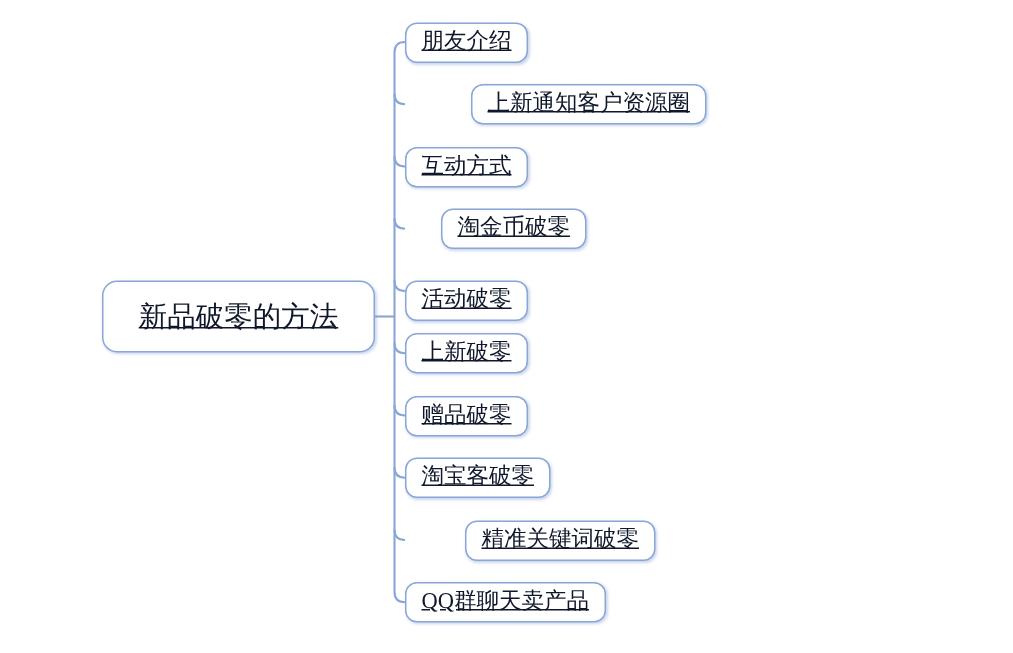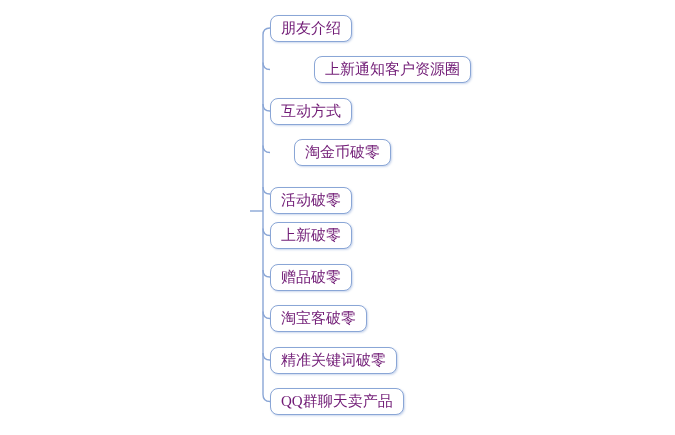--- a/index.html
+++ b/index.html
@@ -22,24 +22,25 @@
     width: 675px;
     height: 435px;
     pointer-events: none;
   }
   .node {
     position: absolute;
     box-sizing: border-box;
     border: 1px solid #8aa6d6;
     border-radius: 8px;
     background: #ffffff;
-    color: #701a75;
+    color: #0f172a;
     white-space: nowrap;
     box-shadow: 1px 1px 2px rgba(140,166,214,0.45);
     cursor: default;
+    text-decoration: underline;
   }
   .node.root {
     left: 68px;
     top: 187px;
     width: 182px;
     height: 48px;
     border-radius: 10px;
     font-size: 19px;
     display: flex;
     align-items: center;
@@ -65,26 +66,29 @@
         <path d="M 263 104 Q 263 111 270 111"></path>
         <path d="M 263 145.5 Q 263 152.5 270 152.5"></path>
         <path d="M 263 187 Q 263 194 270 194"></path>
         <path d="M 263 228.5 Q 263 235.5 270 235.5"></path>
         <path d="M 263 270 Q 263 277 270 277"></path>
         <path d="M 263 311.5 Q 263 318.5 270 318.5"></path>
         <path d="M 263 353 Q 263 360 270 360"></path>
       </g>
   </svg>
 
+  <div class="node root">
+    <span>新品破零的方法</span>
+  </div>
 
   <div id="children">
       <div class="node child" style="top: 14.5px;"><span>朋友介绍</span></div>
       <div class="node child" style="top: 56px; margin-left: 44px;"><span>上新通知客户资源圈</span></div>
       <div class="node child" style="top: 97.5px;"><span>互动方式</span></div>
       <div class="node child" style="top: 139px; margin-left: 24px;"><span>淘金币破零</span></div>
       <div class="node child" style="top: 187px;"><span>活动破零</span></div>
       <div class="node child" style="top: 222px;"><span>上新破零</span></div>
       <div class="node child" style="top: 263.5px;"><span>赠品破零</span></div>
       <div class="node child" style="top: 305px;"><span>淘宝客破零</span></div>
-      <div class="node child" style="top: 346.5px;"><span>精准关键词破零</span></div>
+      <div class="node child" style="top: 346.5px; margin-left: 40px;"><span>精准关键词破零</span></div>
       <div class="node child" style="top: 388px;"><span>QQ群聊天卖产品</span></div>
     </div>
 </div>
 
 </body></html>

